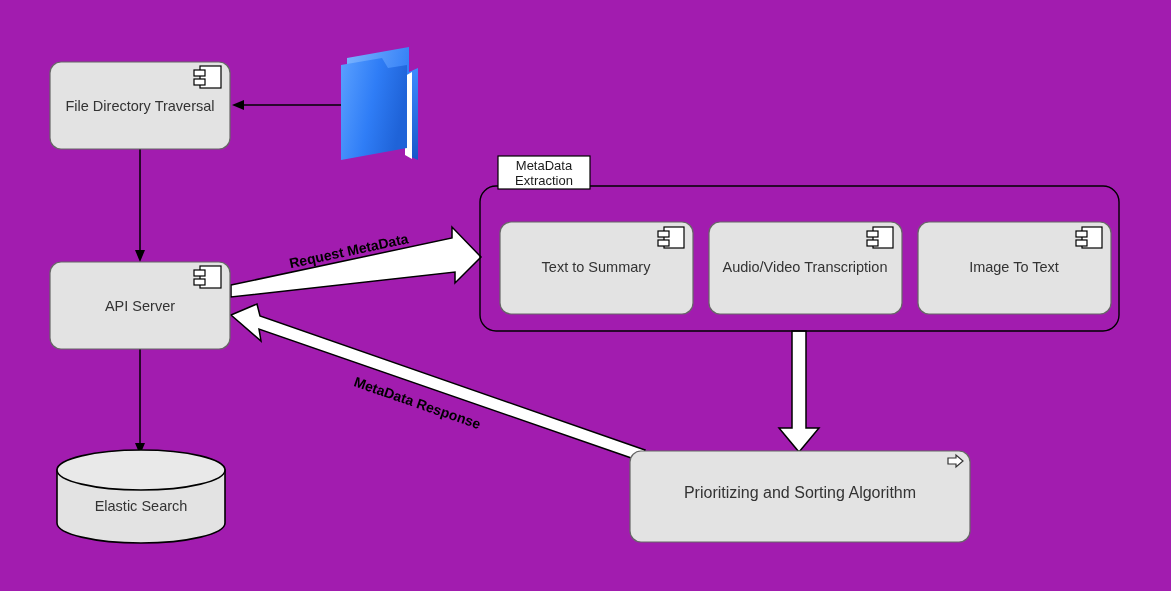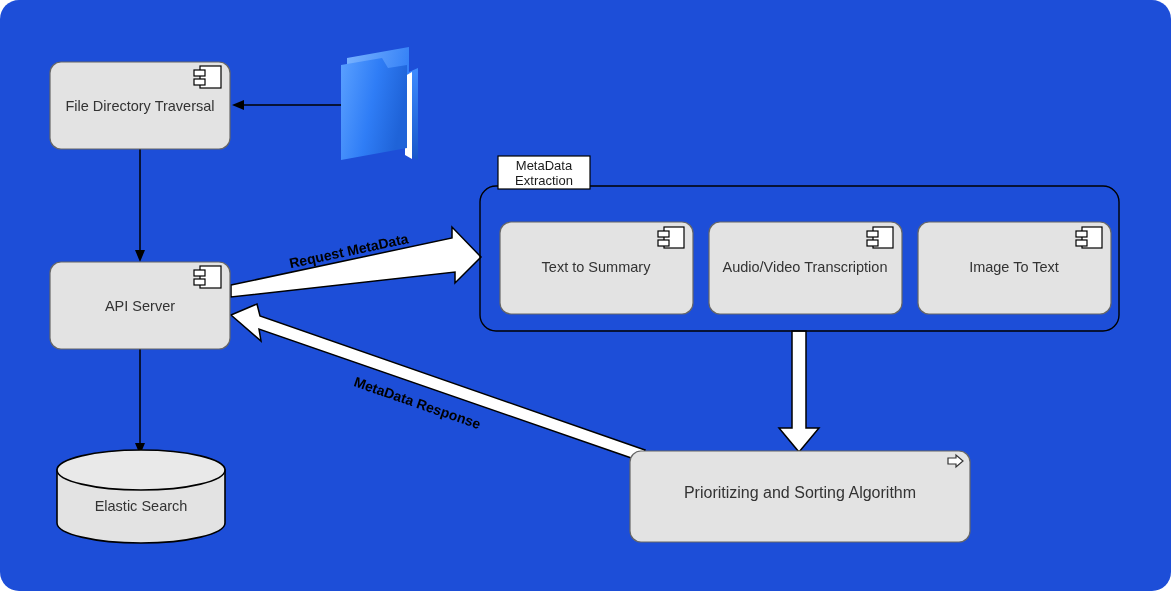--- a/index.html
+++ b/index.html
@@ -7,23 +7,22 @@
     padding: 0;
     background: #ffffff;
   }
   body {
     font-family: "Liberation Sans", sans-serif;
   }
   #canvas {
     position: relative;
     width: 1171px;
     height: 591px;
-    background: #1d4ed8;
+    background: #a21caf;
     overflow: hidden;
-    border-radius: 19px;
   }
   svg.layer {
     position: absolute;
     left: 0;
     top: 0;
     width: 1171px;
     height: 591px;
   }
   .node-label {
     font-family: "Liberation Sans", sans-serif;

